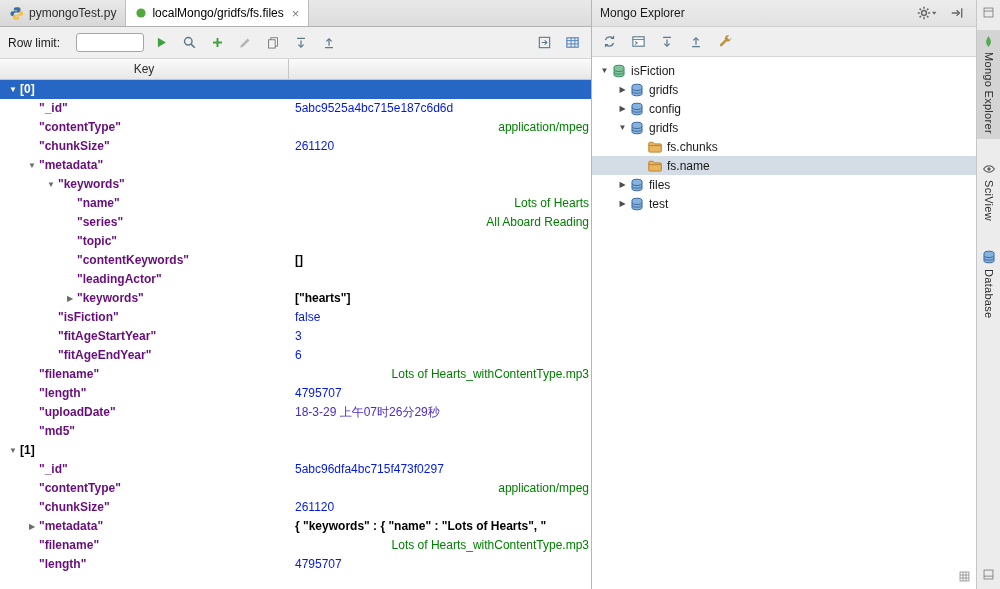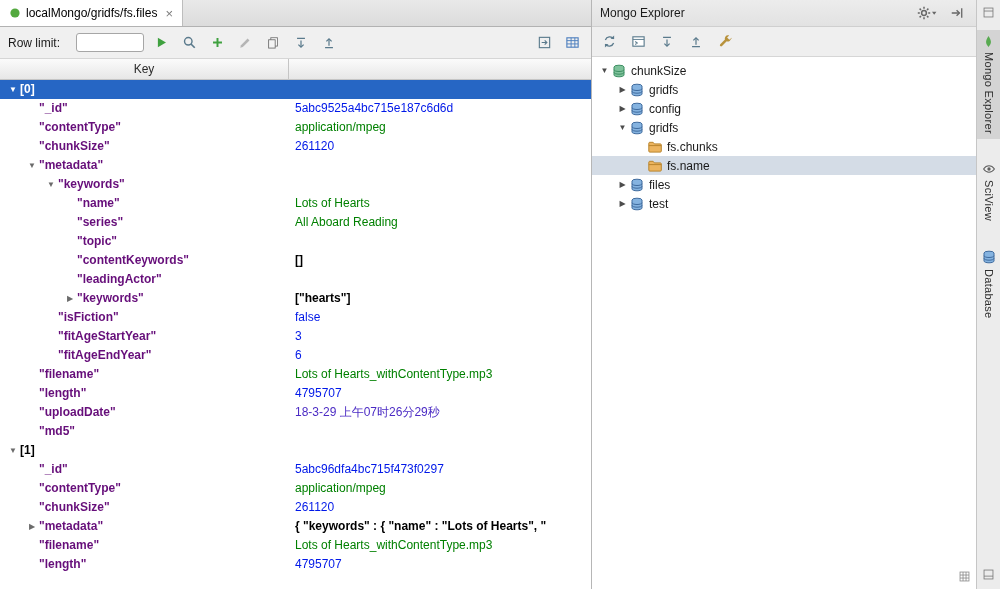--- a/index.html
+++ b/index.html
@@ -30,21 +30,21 @@
   .grid-body { position:relative; height:509px; overflow:hidden; background:#fff; }
   .grid-row { position:relative; height:19px; line-height:19px; white-space:nowrap; }
   .grid-row.selected { background:var(--selection,#2666c4); }
   .twisty { position:absolute; top:0; width:12px; line-height:19px; font-size:8px; color:#6b6b6b; text-align:center; }
   .grid-row.selected .twisty { color:#fff; }
   .rkey { position:absolute; top:0; font-weight:bold; color:var(--key,#660e7a); }
   .rkey.k-index { color:#000; }
   .grid-row.selected .rkey, .grid-row.selected .rkey.k-index { color:#fff; }
   .rval { position:absolute; left:295px; right:2px; top:0; overflow:hidden; }
   .v-blue  { color:var(--number-value,#0018e8); }
-  .v-green { color:var(--string-value,#008000); }
+  .v-green { color:var(--string-value,#008000);text-align:right; }
   .v-date  { color:var(--date-value,#4b2bc4); }
   .v-comp  { color:#000; font-weight:bold; }
 
   
   .explorer-panel { position:absolute; left:591px; top:0; width:385px; height:589px; background:#fff; border-left:1px solid #b6b6b6; }
   .explorer-header { height:27px; background:linear-gradient(#ececec,#e2e2e2); border-bottom:1px solid #cfcfcf; display:flex; align-items:center; padding:0 8px; }
   .explorer-header .hbuttons { display:flex; align-items:center; gap:8px; }
   .explorer-toolbar { height:30px; background:#efefef; border-bottom:1px solid #d6d6d6; display:flex; align-items:center; gap:7px; padding:0 6px; }
   .tree { position:relative; padding-top:4px; }
   .tree-row { height:19px; display:flex; align-items:center; white-space:nowrap; }
@@ -65,20 +65,29 @@
   .strip-icon svg { display:block; }
   .strip-label { writing-mode:vertical-rl; font-size:11px; color:#2e2e2e; letter-spacing:.3px; }
 </style>
 </head>
 <body>
 
 <div class="app">
 
   <div class="main-panel">
     <div class="tab-bar" id="tab-bar">
+        <div class="tab">
+          <span class="tab-icon">
+            <svg width="15" height="15" viewBox="0 0 16 16">
+              <path d="M7.9 1.3c-2.1 0-2.8.9-2.8 2v1.5h3.5v.7H3.7c-1.2 0-2.2.9-2.2 2.6 0 1.8 1 2.7 2.2 2.7h1.4V9c0-1.2 1-2.2 2.2-2.2h3.2c1 0 1.7-.8 1.7-1.8V3.3c0-1.1-.9-2-2-2z" fill="#3b719c"></path>
+              <path d="M8.1 14.7c2.1 0 2.8-.9 2.8-2v-1.5H7.4v-.7h5.4c1.2 0 2.2-.9 2.2-2.6 0-1.8-1-2.7-2.2-2.7h-1.4V7c0 1.2-1 2.2-2.2 2.2H6c-1 0-1.7.8-1.7 1.8v1.7c0 1.1.9 2 2 2z" fill="#f6c13f"></path>
+            </svg>
+          </span>
+          <span class="tab-label">pymongoTest.py</span>
+        </div>
         <div class="tab active">
           <span class="tab-icon">
             <svg width="12" height="12" viewBox="0 0 12 12">
               <circle cx="6" cy="6" r="4.6" fill="#53a93f"></circle>
             </svg>
           </span>
           <span class="tab-label">localMongo/gridfs/fs.files</span>
           <span class="close">×</span>
         </div>
       </div>
@@ -314,21 +323,21 @@
     <div class="tree" id="tree">
         <div class="tree-row" style="padding-left: 6px;">
           <span class="tree-twisty">▼</span>
           <span class="tree-icon">
             <svg width="16" height="16" viewBox="0 0 16 16">
               <ellipse cx="8" cy="4" rx="5" ry="1.8" fill="#7fc29b" stroke="#3d8f63"></ellipse>
               <path d="M3 4v8c0 1 2.2 1.8 5 1.8s5-.8 5-1.8V4" fill="#7fc29b" stroke="#3d8f63"></path>
               <path d="M3 6.7c0 1 2.2 1.8 5 1.8s5-.8 5-1.8M3 9.4c0 1 2.2 1.8 5 1.8s5-.8 5-1.8" fill="none" stroke="#3d8f63"></path>
             </svg>
           </span>
-          <span class="tree-label">chunkSize</span>
+          <span class="tree-label">isFiction</span>
         </div>
         <div class="tree-row" style="padding-left: 24px;">
           <span class="tree-twisty">▶</span>
           <span class="tree-icon">
             <svg width="16" height="16" viewBox="0 0 16 16">
               <ellipse cx="8" cy="4" rx="5" ry="1.8" fill="#85b3e0" stroke="#3f6b9e"></ellipse>
               <path d="M3 4v8c0 1 2.2 1.8 5 1.8s5-.8 5-1.8V4" fill="#85b3e0" stroke="#3f6b9e"></path>
               <path d="M3 6.7c0 1 2.2 1.8 5 1.8s5-.8 5-1.8M3 9.4c0 1 2.2 1.8 5 1.8s5-.8 5-1.8" fill="none" stroke="#3f6b9e"></path>
             </svg>
           </span>

